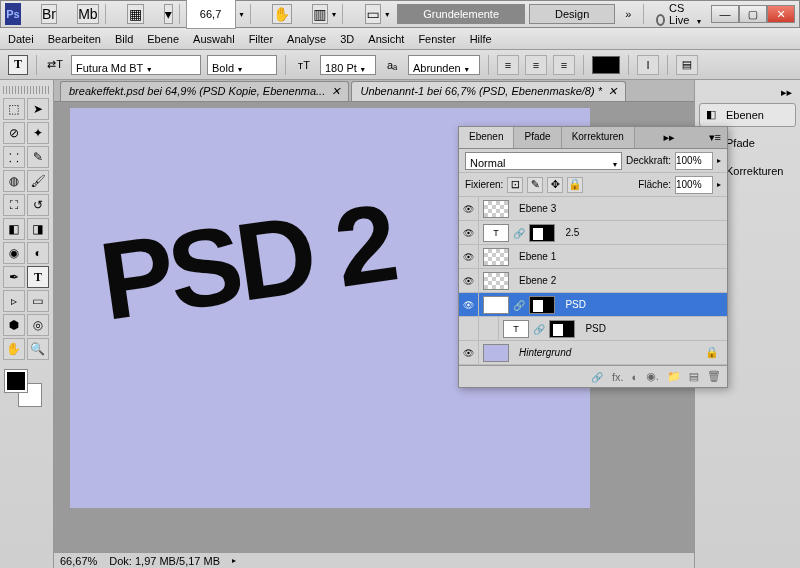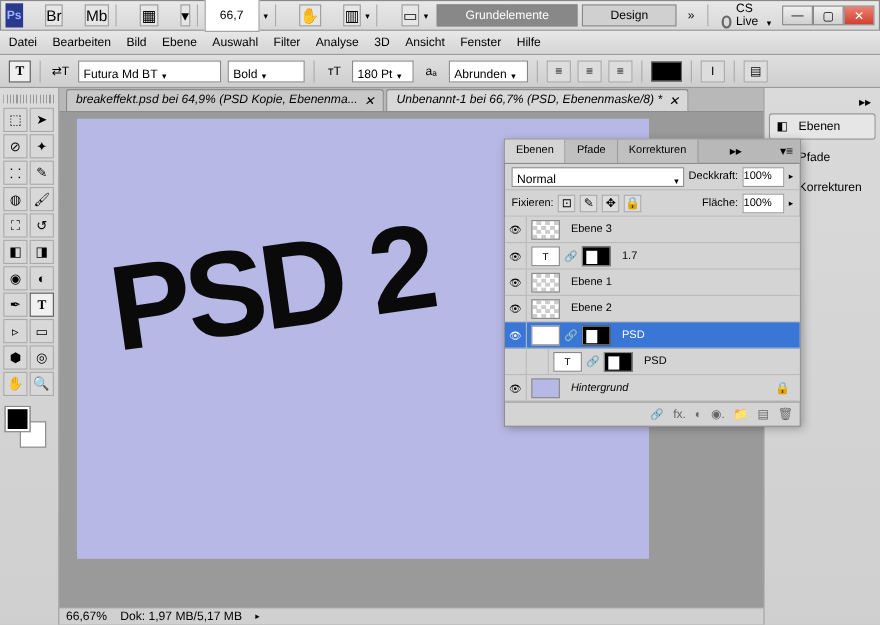--- a/index.html
+++ b/index.html
@@ -235,21 +235,21 @@
             <div class="layer">
               <div class="eye"></div>
               <div class="thumb check"></div>
               <span class="layer-name">Ebene 3</span>
             </div>
             <div class="layer">
               <div class="eye"></div>
               <div class="thumb">T</div>
               <span class="link-chain"></span>
               <div class="thumb mask"></div>
-              <span class="layer-name">1.7</span>
+              <span class="layer-name">2.5</span>
             </div>
             <div class="layer">
               <div class="eye"></div>
               <div class="thumb check"></div>
               <span class="layer-name">Ebene 1</span>
             </div>
             <div class="layer">
               <div class="eye"></div>
               <div class="thumb check"></div>
               <span class="layer-name">Ebene 2</span>

